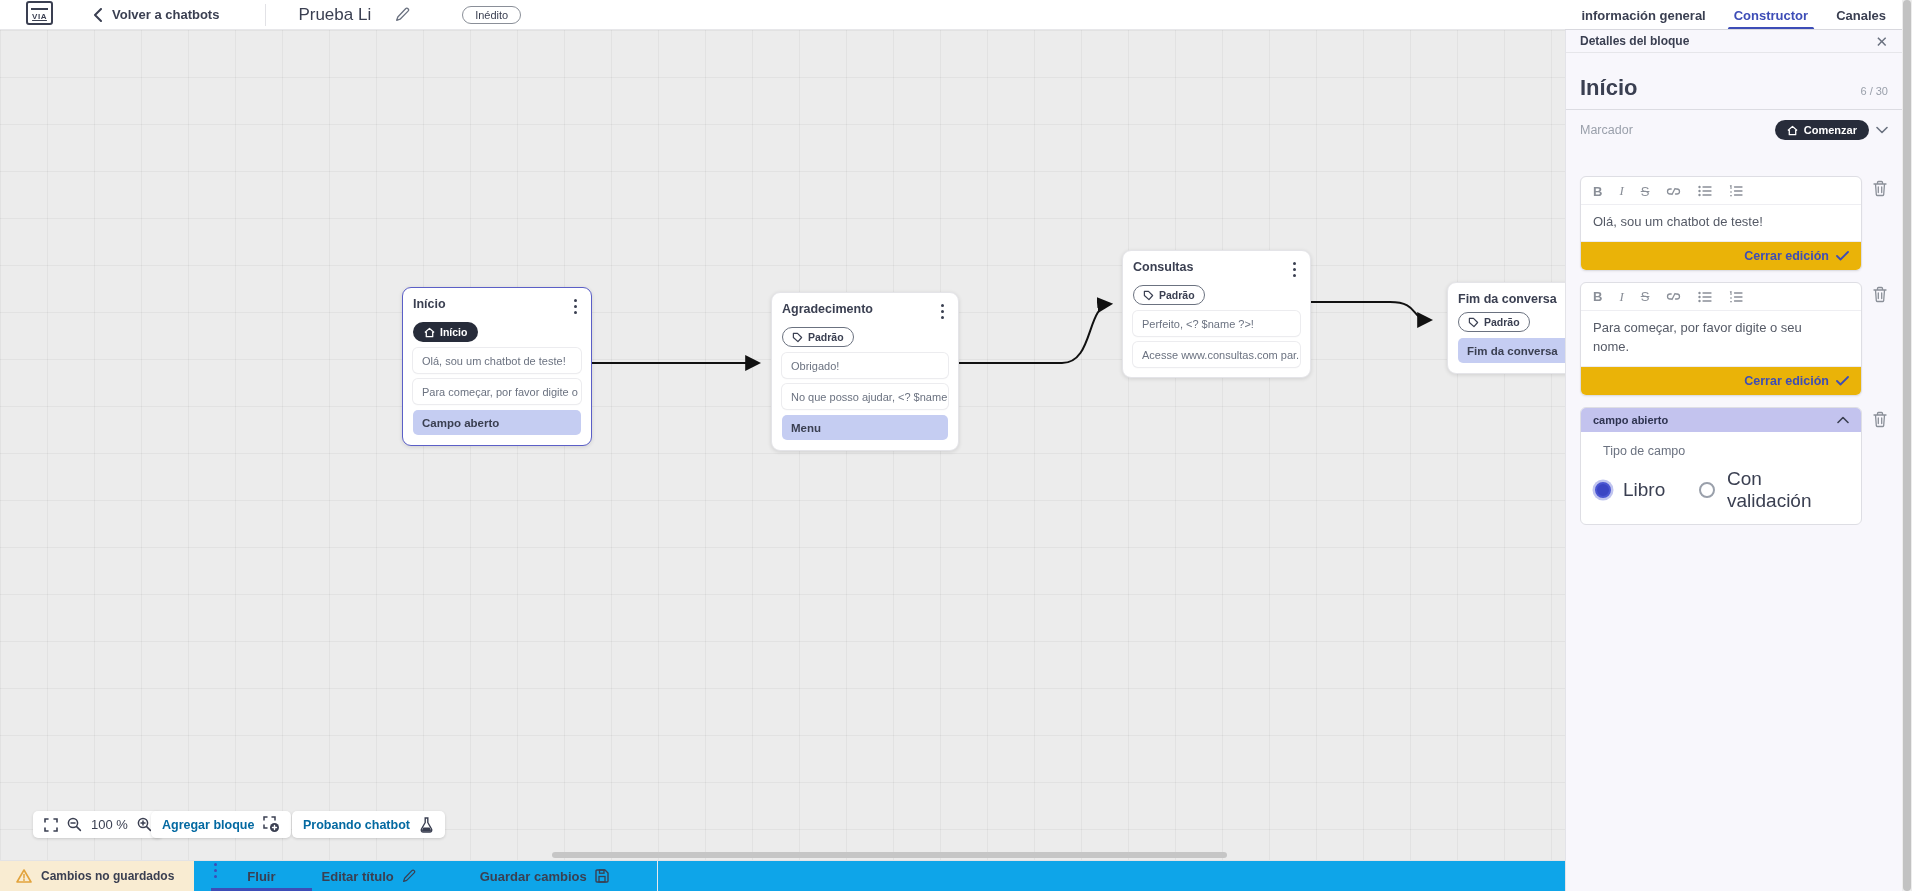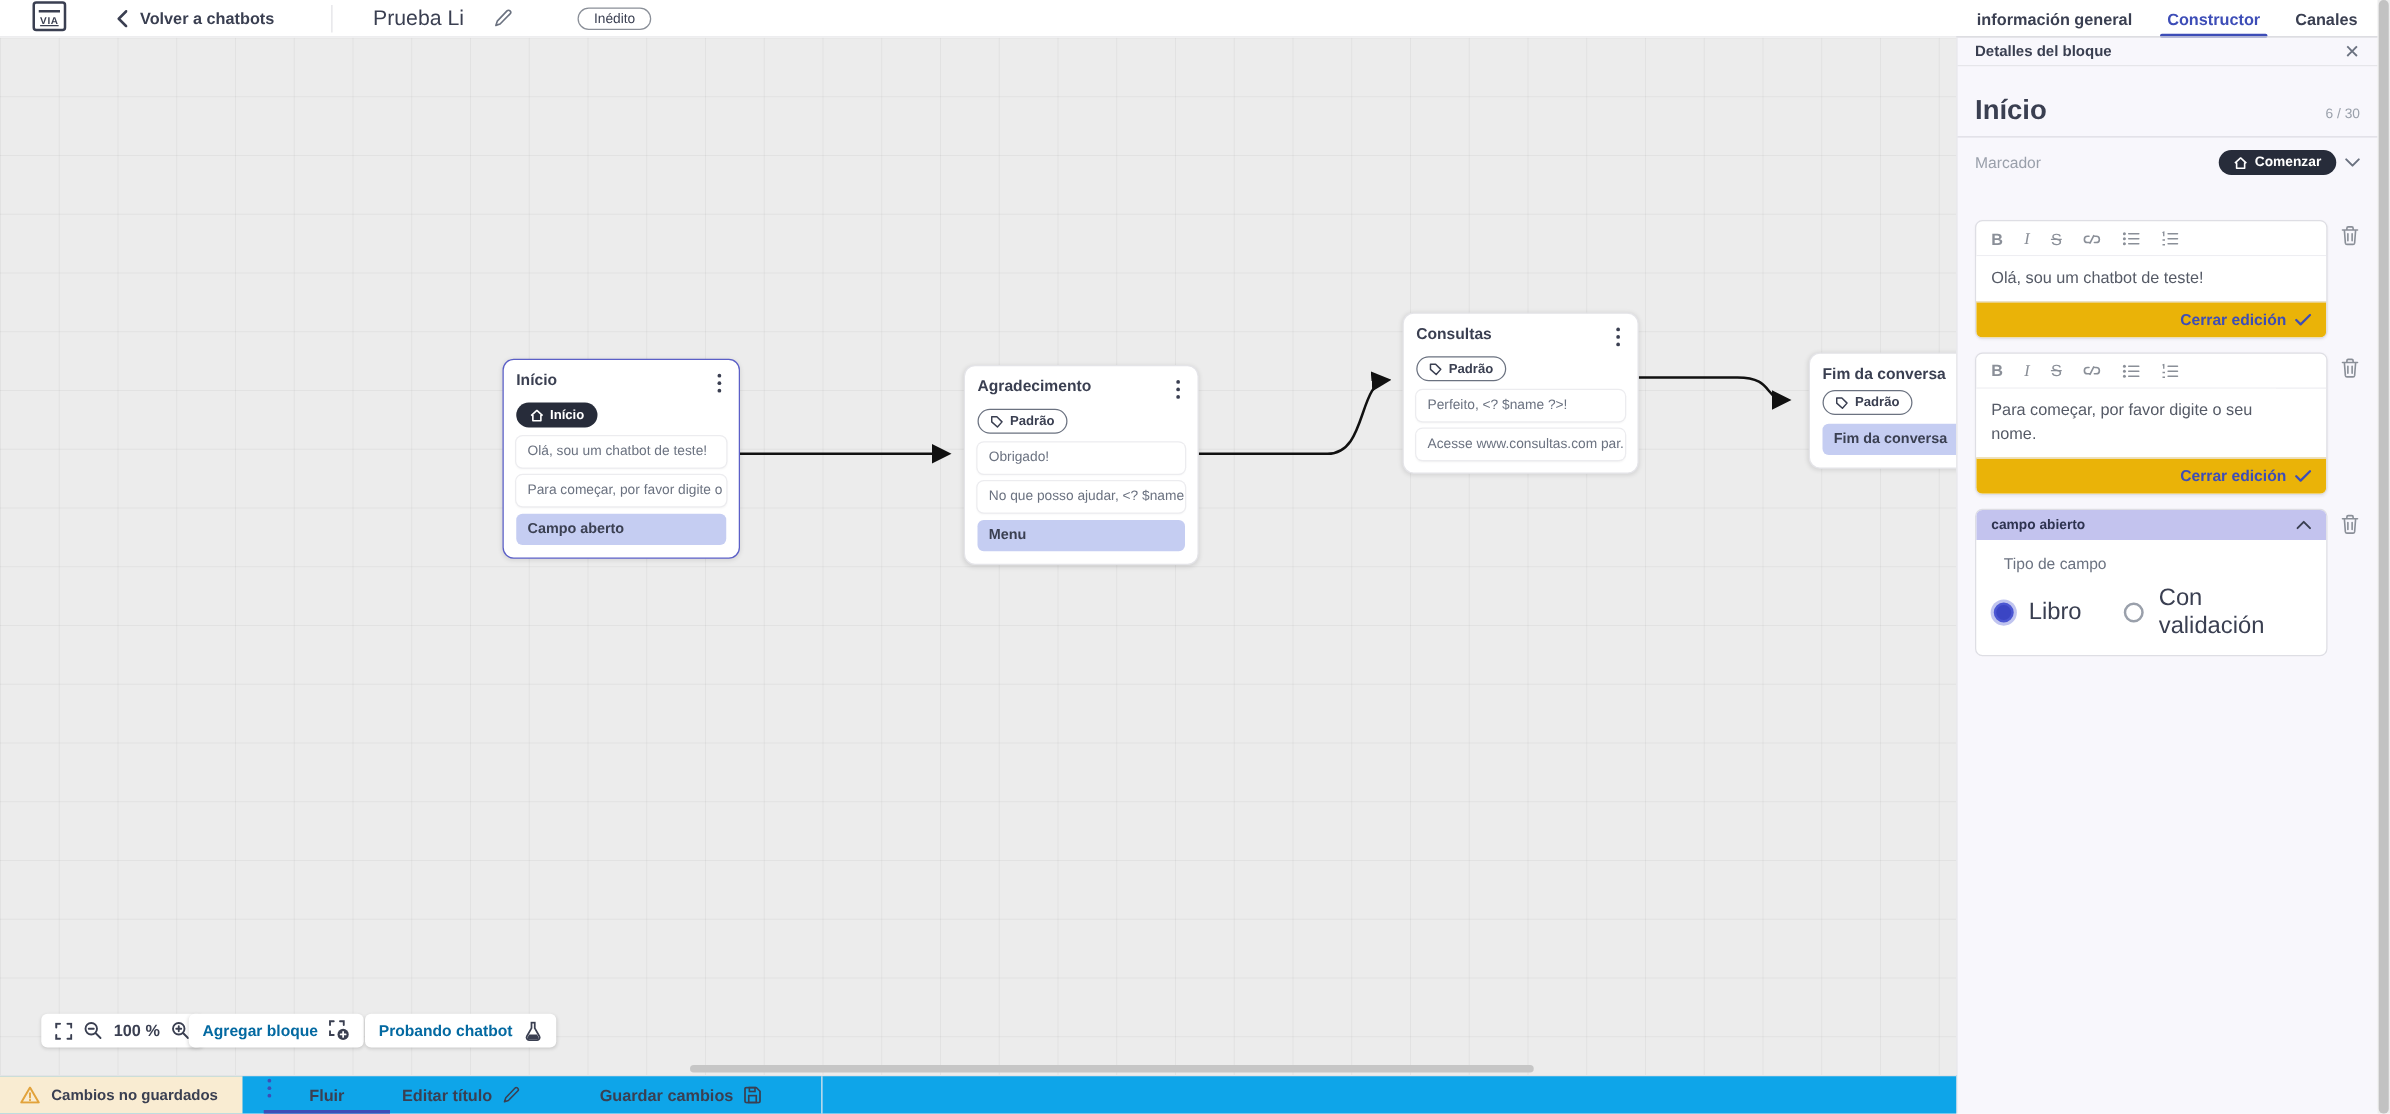--- a/index.html
+++ b/index.html
@@ -49,21 +49,21 @@
   .node-agradecimento { left:771px; top:262px; width:188px; }
   .node-consultas { left:1122px; top:220px; width:189px; }
   .node-fim { left:1447px; top:252px; width:160px; }
 
   
   .ctl-group { position:absolute; height:27px; background:#fff; border-radius:5px; box-shadow:0 1px 3px rgba(0,0,0,.15); display:flex; align-items:center; gap:9px; padding:0 11px; top:781px; cursor:pointer; }
   .ctl-zoom { left:33px; }
   .ctl-add { left:151px; }
   .ctl-test { left:292px; }
   .ctl-group .lbl { font-size:12.5px; font-weight:bold; color:#0369a1; }
-  .zoom-val { font-size:13px; font-weight:bold; }
+  .zoom-val { font-size:13px; font-weight:normal; }
   .hscroll { position:absolute; left:552px; top:822px; width:675px; height:6px; border-radius:3px; background:#c6c6c6; }
 
   
   .bottombar { position:absolute; left:0; top:860px; width:1565px; height:31px; background:#0ea5e9; border-top:1px solid #e3e3e6; display:flex; align-items:stretch; z-index:25; }
   .unsaved { background:#f9ecd2; display:flex; align-items:center; gap:9px; padding:0 20px 0 16px; font-size:12px; font-weight:bold; color:#3a3f51; }
   .bb-dots { display:flex; align-items:center; margin-left:16px; }
   .flow-tab { position:relative; display:flex; align-items:center; padding:0 26px; font-size:13px; font-weight:bold; color:#3a3f51; cursor:pointer; }
   .flow-tab::after { content:""; position:absolute; left:-10px; right:-10px; bottom:0; height:3px; background:#3d4db7; }
   .bb-item { display:flex; align-items:center; gap:8px; padding:0 20px; font-size:13px; font-weight:bold; color:#3a3f51; cursor:pointer; }
   .bb-sep { width:1px; background:#e8e8ec; margin-left:28px; }

